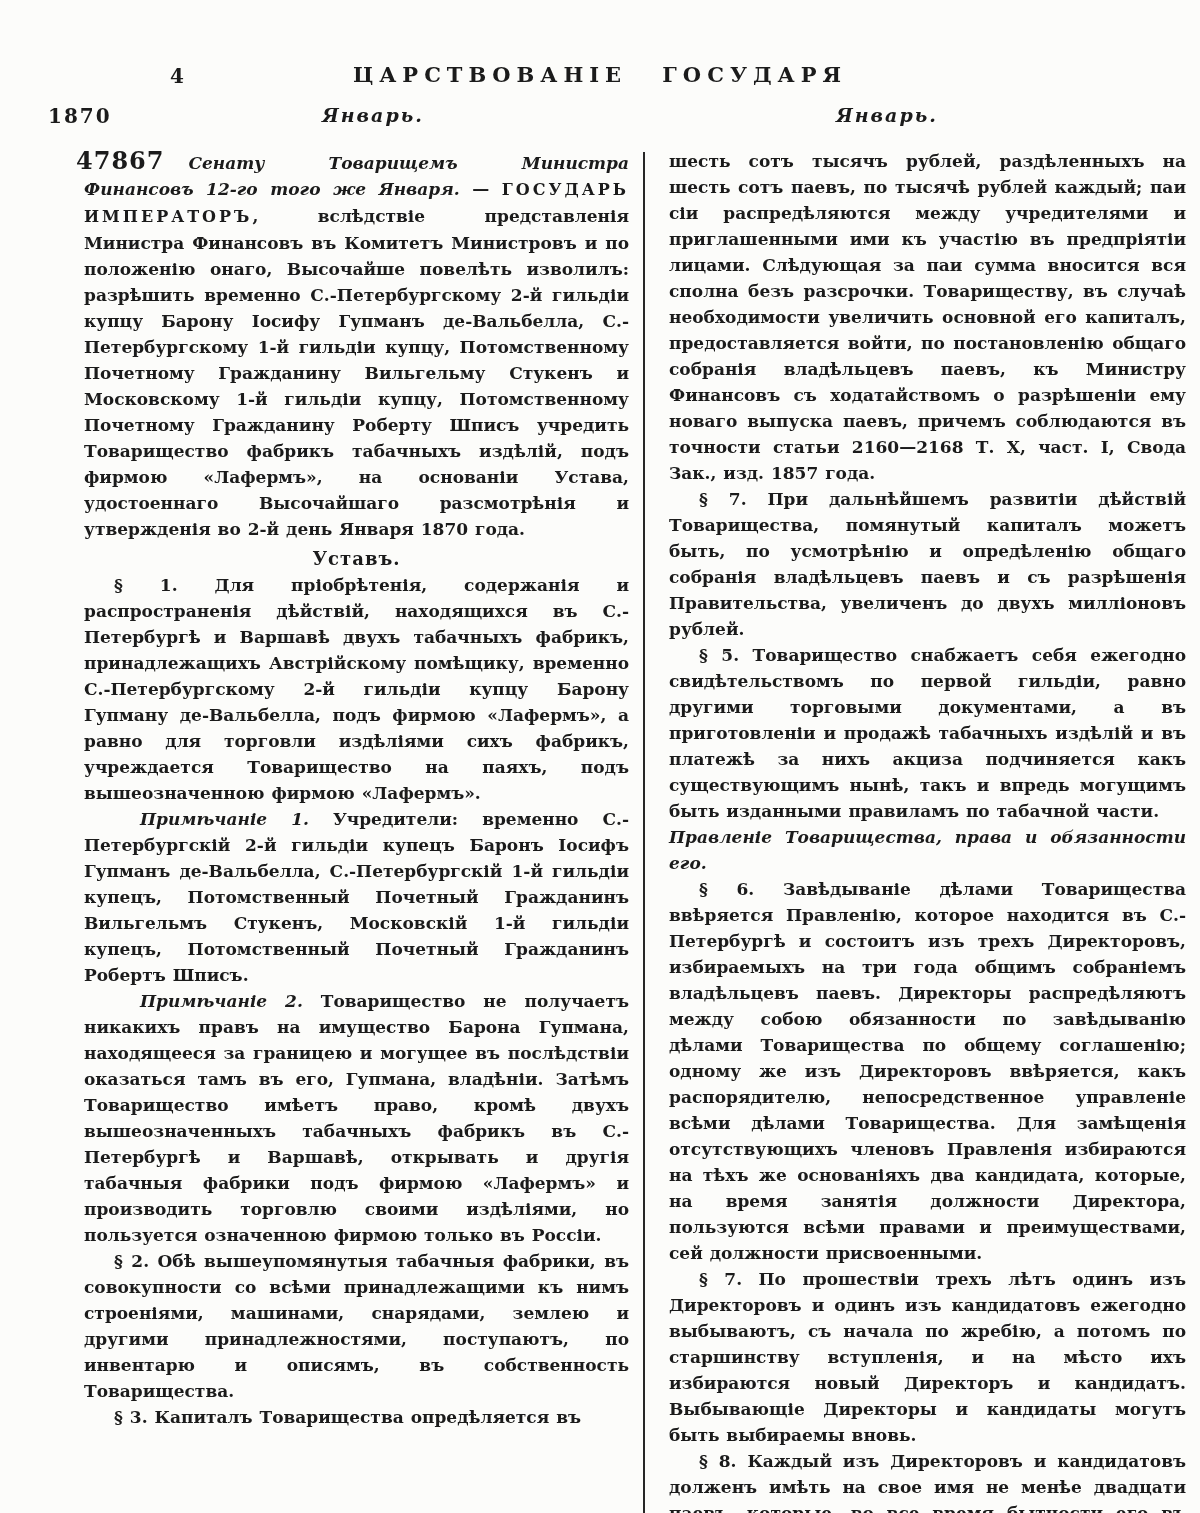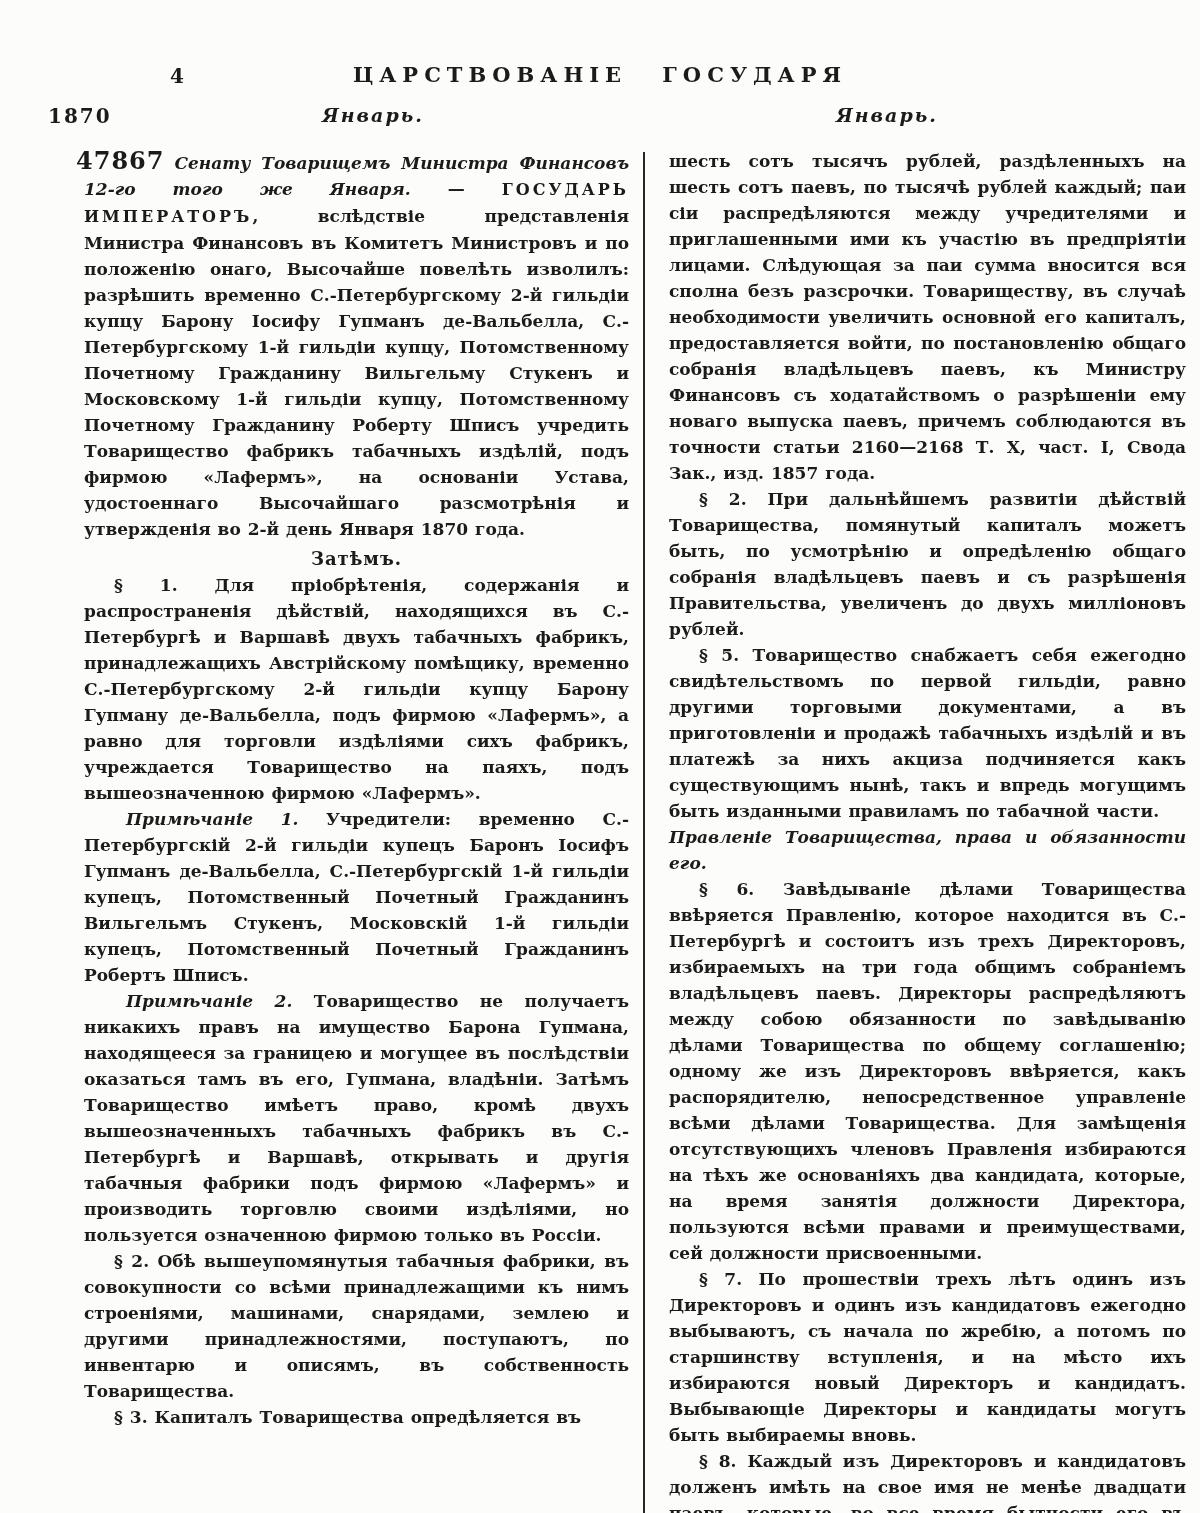--- a/index.html
+++ b/index.html
@@ -49,21 +49,21 @@
   
   .para {
     font-size: 17px;
     line-height: 26px;
     text-align: justify;
     font-weight: 700;
     word-spacing: 1px;
   }
   .indent { text-indent: 30px; }
   .note-indent { text-indent: 42px; }
-  .it, .lead { font-style: italic; }
+  .it, .lead { font-style: italic; margin-left: 14px; }
   .caps { letter-spacing: 3px; font-size: 16px; }
   .actnum {
     font-size: 24px;
     font-weight: 700;
     letter-spacing: 1px;
     margin-left: -8px;
     padding-right: 10px;
     font-style: normal;
   }
   .ustav-heading {
@@ -95,40 +95,40 @@
       <span class="year">1870</span>
       <span class="month month-right">Январь.</span>
     </div>
   </header>
 
   <main class="columns">
 
     <section class="col-left">
       <p class="para"><span class="actnum">47867</span><span class="lead">Сенату Товарищемъ Министра Финансовъ 12-го того же Января. </span><span>— </span><span class="caps">ГОСУДАРЬ ИМПЕРАТОРЪ</span><span>, вслѣдствіе представленія Министра Финансовъ въ Комитетъ Министровъ и по положенію онаго, Высочайше повелѣть изволилъ: разрѣшить временно С.-Петербургскому 2-й гильдіи купцу Барону Іосифу Гупманъ де-Вальбелла, С.-Петербургскому 1-й гильдіи купцу, Потомственному Почетному Гражданину Вильгельму Стукенъ и Московскому 1-й гильдіи купцу, Потомственному Почетному Гражданину Роберту Шписъ учредить Товарищество фабрикъ табачныхъ издѣлій, подъ фирмою «Лафермъ», на основаніи Устава, удостоеннаго Высочайшаго разсмотрѣнія и утвержденія во 2-й день Января 1870 года.</span></p>
 
-      <h2 class="ustav-heading">Затѣмъ.</h2>
+      <h2 class="ustav-heading">Уставъ.</h2>
 
 
       <p class="para indent">§ 1. Для пріобрѣтенія, содержанія и распространенія дѣйствій, находящихся въ С.-Петербургѣ и Варшавѣ двухъ табачныхъ фабрикъ, принадлежащихъ Австрійскому помѣщику, временно С.-Петербургскому 2-й гильдіи купцу Барону Гупману де-Вальбелла, подъ фирмою «Лафермъ», а равно для торговли издѣліями сихъ фабрикъ, учреждается Товарищество на паяхъ, подъ вышеозначенною фирмою «Лафермъ».</p>
 
       <p class="para note-indent"><span class="lead">Примѣчаніе 1. </span><span>Учредители: временно С.-Петербургскій 2-й гильдіи купецъ Баронъ Іосифъ Гупманъ де-Вальбелла, С.-Петербургскій 1-й гильдіи купецъ, Потомственный Почетный Гражданинъ Вильгельмъ Стукенъ, Московскій 1-й гильдіи купецъ, Потомственный Почетный Гражданинъ Робертъ Шписъ.</span></p>
 
       <p class="para note-indent"><span class="lead">Примѣчаніе 2. </span><span>Товарищество не получаетъ никакихъ правъ на имущество Барона Гупмана, находящееся за границею и могущее въ послѣдствіи оказаться тамъ въ его, Гупмана, владѣніи. Затѣмъ Товарищество имѣетъ право, кромѣ двухъ вышеозначенныхъ табачныхъ фабрикъ въ С.-Петербургѣ и Варшавѣ, открывать и другія табачныя фабрики подъ фирмою «Лафермъ» и производить торговлю своими издѣліями, но пользуется означенною фирмою только въ Россіи.</span></p>
 
       <p class="para indent">§ 2. Обѣ вышеупомянутыя табачныя фабрики, въ совокупности со всѣми принадлежащими къ нимъ строеніями, машинами, снарядами, землею и другими принадлежностями, поступаютъ, по инвентарю и описямъ, въ собственность Товарищества.</p>
 
       <p class="para indent">§ 3. Капиталъ Товарищества опредѣляется въ</p>
     </section>
 
     <div class="divider"></div>
 
     <section class="col-right">
       <p class="para">шесть сотъ тысячъ рублей, раздѣленныхъ на шесть сотъ паевъ, по тысячѣ рублей каждый; паи сіи распредѣляются между учредителями и приглашенными ими къ участію въ предпріятіи лицами. Слѣдующая за паи сумма вносится вся сполна безъ разсрочки. Товариществу, въ случаѣ необходимости увеличить основной его капиталъ, предоставляется войти, по постановленію общаго собранія владѣльцевъ паевъ, къ Министру Финансовъ съ ходатайствомъ о разрѣшеніи ему новаго выпуска паевъ, причемъ соблюдаются въ точности статьи 2160—2168 Т. X, част. I, Свода Зак., изд. 1857 года.</p>
 
-      <p class="para indent">§ 2. При дальнѣйшемъ развитіи дѣйствій Товарищества, помянутый капиталъ можетъ быть, по усмотрѣнію и опредѣленію общаго собранія владѣльцевъ паевъ и съ разрѣшенія Правительства, увеличенъ до двухъ милліоновъ рублей.</p>
+      <p class="para indent">§ 7. При дальнѣйшемъ развитіи дѣйствій Товарищества, помянутый капиталъ можетъ быть, по усмотрѣнію и опредѣленію общаго собранія владѣльцевъ паевъ и съ разрѣшенія Правительства, увеличенъ до двухъ милліоновъ рублей.</p>
 
       <p class="para indent">§ 5. Товарищество снабжаетъ себя ежегодно свидѣтельствомъ по первой гильдіи, равно другими торговыми документами, а въ приготовленіи и продажѣ табачныхъ издѣлій и въ платежѣ за нихъ акциза подчиняется какъ существующимъ нынѣ, такъ и впредь могущимъ быть изданными правиламъ по табачной части.</p>
 
       <p class="sec-heading">Правленіе Товарищества, права и обязанности его.</p>
 
       <p class="para indent">§ 6. Завѣдываніе дѣлами Товарищества ввѣряется Правленію, которое находится въ С.-Петербургѣ и состоитъ изъ трехъ Директоровъ, избираемыхъ на три года общимъ собраніемъ владѣльцевъ паевъ. Директоры распредѣляютъ между собою обязанности по завѣдыванію дѣлами Товарищества по общему соглашенію; одному же изъ Директоровъ ввѣряется, какъ распорядителю, непосредственное управленіе всѣми дѣлами Товарищества. Для замѣщенія отсутствующихъ членовъ Правленія избираются на тѣхъ же основаніяхъ два кандидата, которые, на время занятія должности Директора, пользуются всѣми правами и преимуществами, сей должности присвоенными.</p>
 
       <p class="para indent">§ 7. По прошествіи трехъ лѣтъ одинъ изъ Директоровъ и одинъ изъ кандидатовъ ежегодно выбываютъ, съ начала по жребію, а потомъ по старшинству вступленія, и на мѣсто ихъ избираются новый Директоръ и кандидатъ. Выбывающіе Директоры и кандидаты могутъ быть выбираемы вновь.</p>
 
       <p class="para indent">§ 8. Каждый изъ Директоровъ и кандидатовъ долженъ имѣть на свое имя не менѣе двадцати паевъ, которые, во все время бытности его въ этой должности, хранятся въ кассѣ Товарищества и не могутъ быть передаваемы другому лицу.</p>

